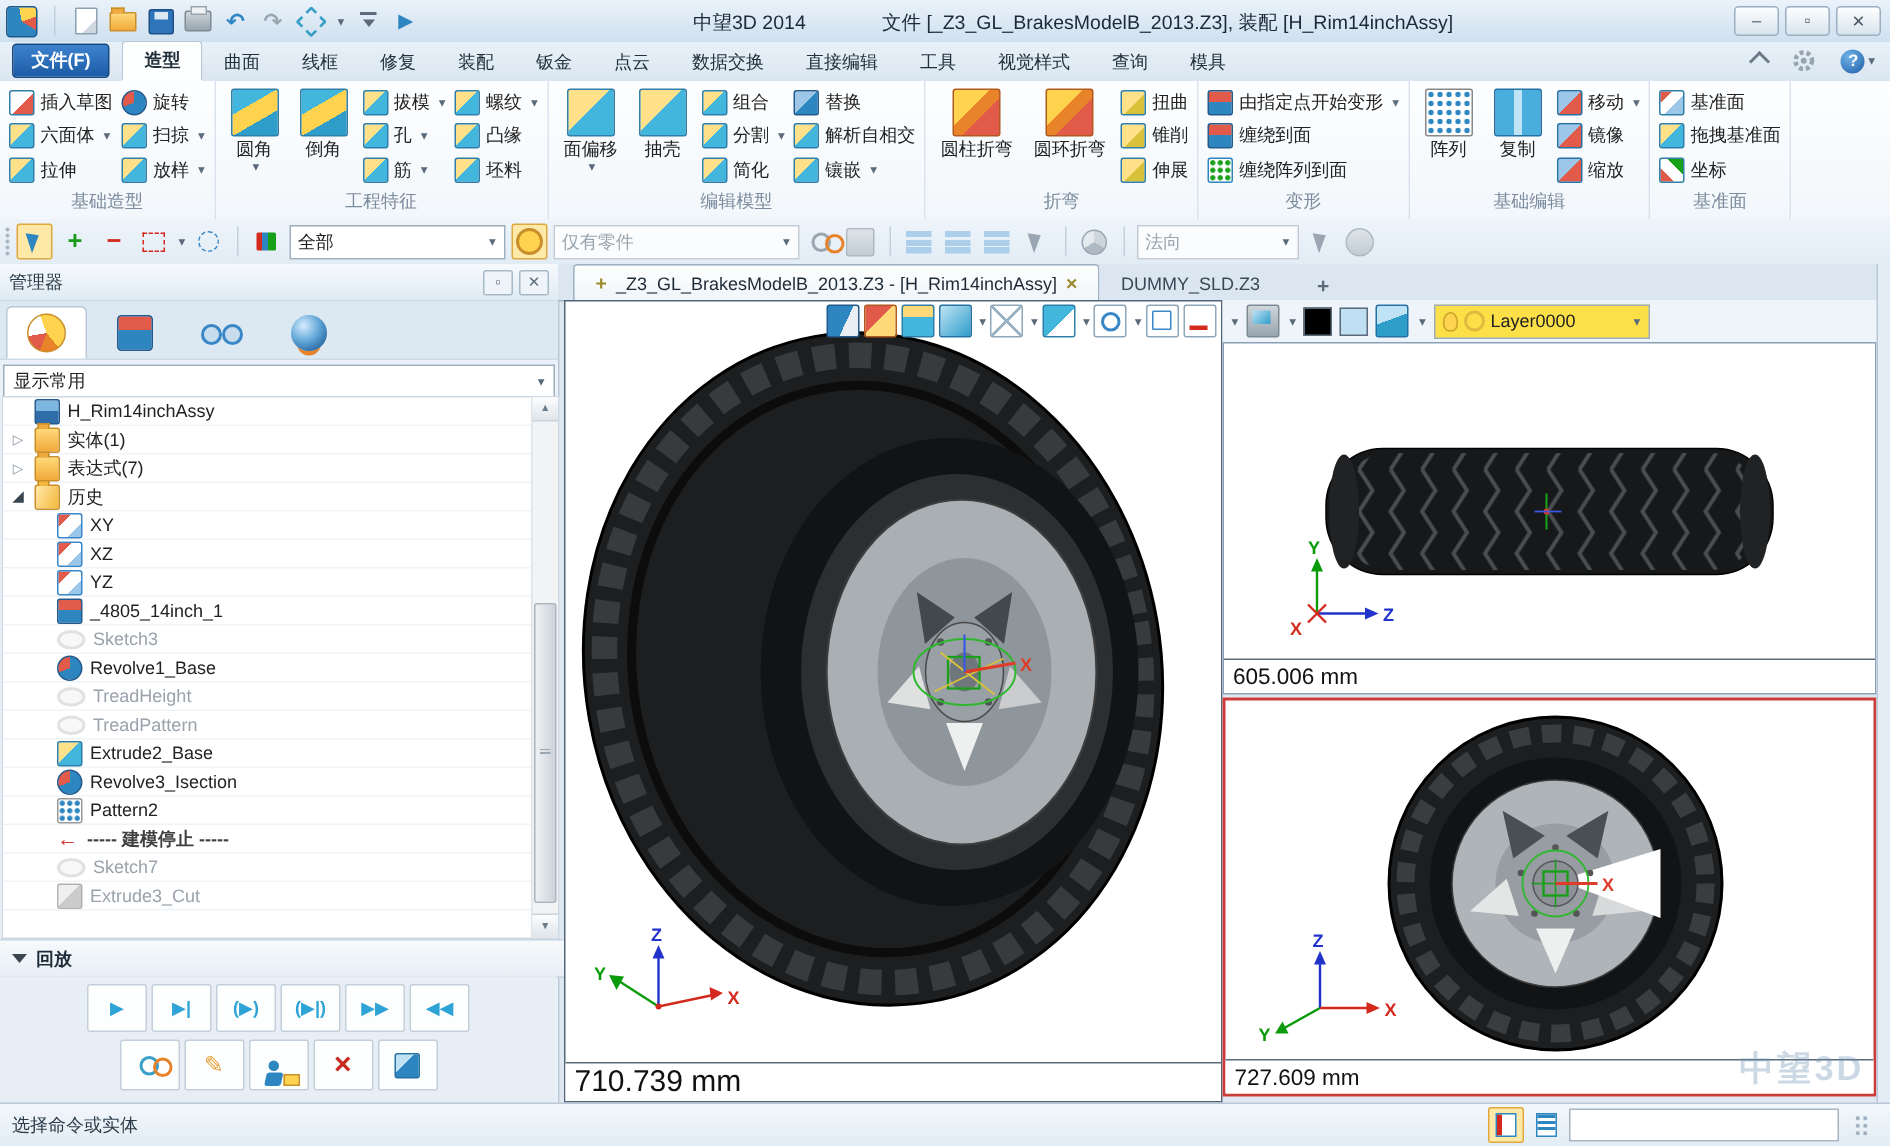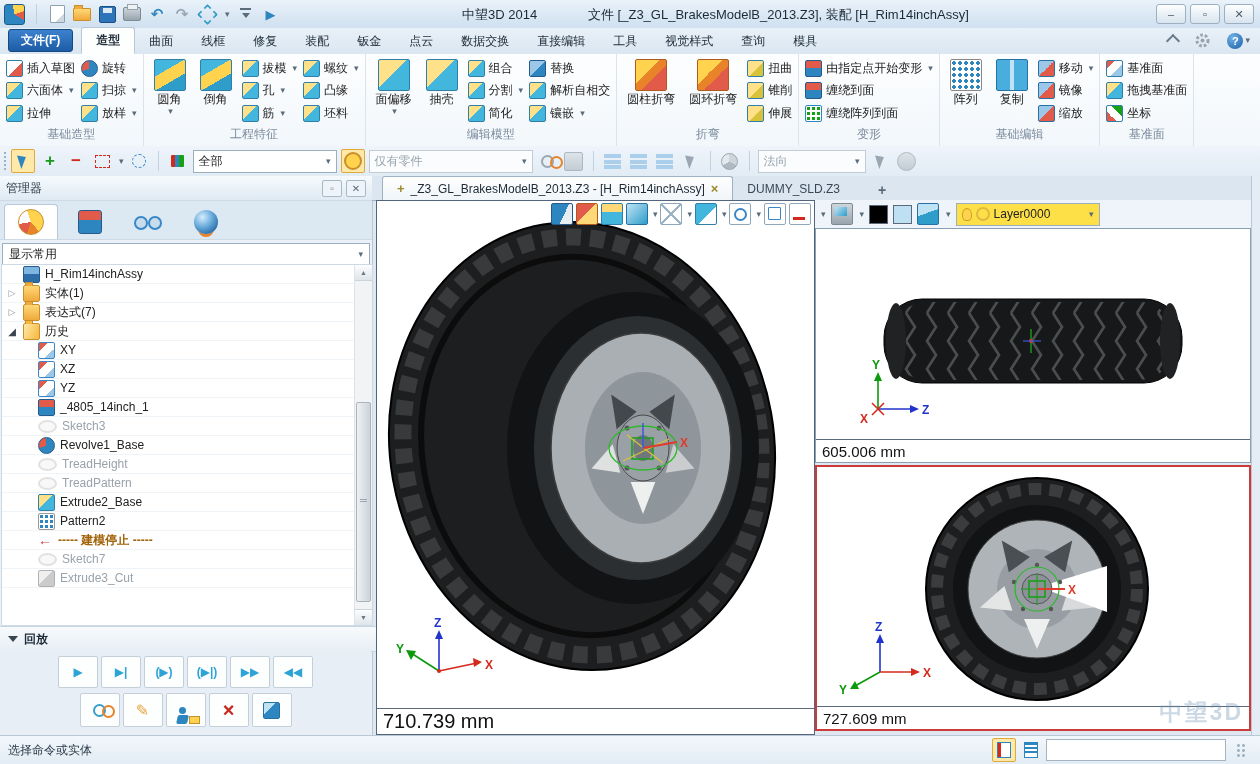--- a/index.html
+++ b/index.html
@@ -108,21 +108,21 @@
   .mt3::before,.mt3::after{content:"";position:absolute;top:0;width:10px;height:10px;border:2px solid #3a87c8;border-radius:50%;background:rgba(160,200,230,.35)}
   .mt3::before{left:0}.mt3::after{right:0}
   .mt4{width:24px;height:24px;border-radius:50%;background:radial-gradient(circle at 35% 30%,#d6ecff,#63a8d8 45%,#2e6da8 78%);box-shadow:0 7px 0 -4px #e8832a}
   #mgr-combo{margin:3px 2px;height:20px;background:#fff;border:1px solid #9daebd;display:flex;align-items:center;padding:0 6px}
   #mgr-combo .cv{flex:1}
   #tree-wrap{position:absolute;left:1px;top:88px;width:370px;height:360px;background:#fff;border:1px solid #cdd9e4}
   #tree{position:absolute;left:0;top:0;right:17px;bottom:0;overflow:hidden}
   .trow{display:flex;align-items:center;height:18px;gap:5px;border-bottom:1px solid rgba(214,228,240,.4);cursor:default}
   .trow.dis{color:#9aa2ab}
   .trow.dis .ti{filter:grayscale(1) opacity(.55)}
-  .trow.stop{color:#a16207;font-weight:bold}
+  .trow.stop{color:#404040;font-weight:bold}
   .exp{width:12px;font-size:9px;color:#8a98a6;text-align:center;flex:0 0 12px}
   .exp.open{color:#3a454f;font-size:10px}
   .ti{width:15px;height:15px;display:inline-block;flex:0 0 15px;border-radius:2px;position:relative}
   .ti-assembly{background:linear-gradient(180deg,#7db6e0 0 45%,#2e6da8 45%);border:1px solid #245a8c}
   .ti-folder{background:linear-gradient(#ffd978,#f0a93c);border:1px solid #c98f2a}
   .ti-folder::before{content:"";position:absolute;top:-4px;left:1px;width:6px;height:3px;background:#f0a93c;border:1px solid #c98f2a;border-bottom:none}
   .ti-folder-open{background:linear-gradient(115deg,#ffe9a8,#f5b73c);border:1px solid #c98f2a}
   .ti-folder-open::before{content:"";position:absolute;top:-4px;left:1px;width:6px;height:3px;background:#f5b73c;border:1px solid #c98f2a;border-bottom:none}
   .ti-datum{background:#fff;border:1px solid #3a87c8;background-image:linear-gradient(135deg,#e25b4a 0 28%,transparent 28%),linear-gradient(315deg,#9cc7e8 0 30%,transparent 30%)}
   .ti-component{background:linear-gradient(180deg,#e25b4a 0 45%,#2e86c1 45%);border:1px solid #245a8c}
@@ -642,20 +642,24 @@
           <span class="ti ti-sketch"></span>
           <span class="tlabel">TreadHeight</span>
         </div>
         <div class="trow dis" style="padding-left: 36px;">
           <span class="ti ti-sketch"></span>
           <span class="tlabel">TreadPattern</span>
         </div>
         <div class="trow" style="padding-left: 36px;">
           <span class="ti ti-extrude"></span>
           <span class="tlabel">Extrude2_Base</span>
+        </div>
+        <div class="trow" style="padding-left: 36px;">
+          <span class="ti ti-revolve"></span>
+          <span class="tlabel">Revolve3_Isection</span>
         </div>
         <div class="trow" style="padding-left: 36px;">
           <span class="ti ti-pattern"></span>
           <span class="tlabel">Pattern2</span>
         </div>
         <div class="trow stop" style="padding-left: 36px;">
           <span class="ti ti-stop-arrow"></span>
           <span class="tlabel">----- 建模停止 -----</span>
         </div>
         <div class="trow dis" style="padding-left: 36px;">

